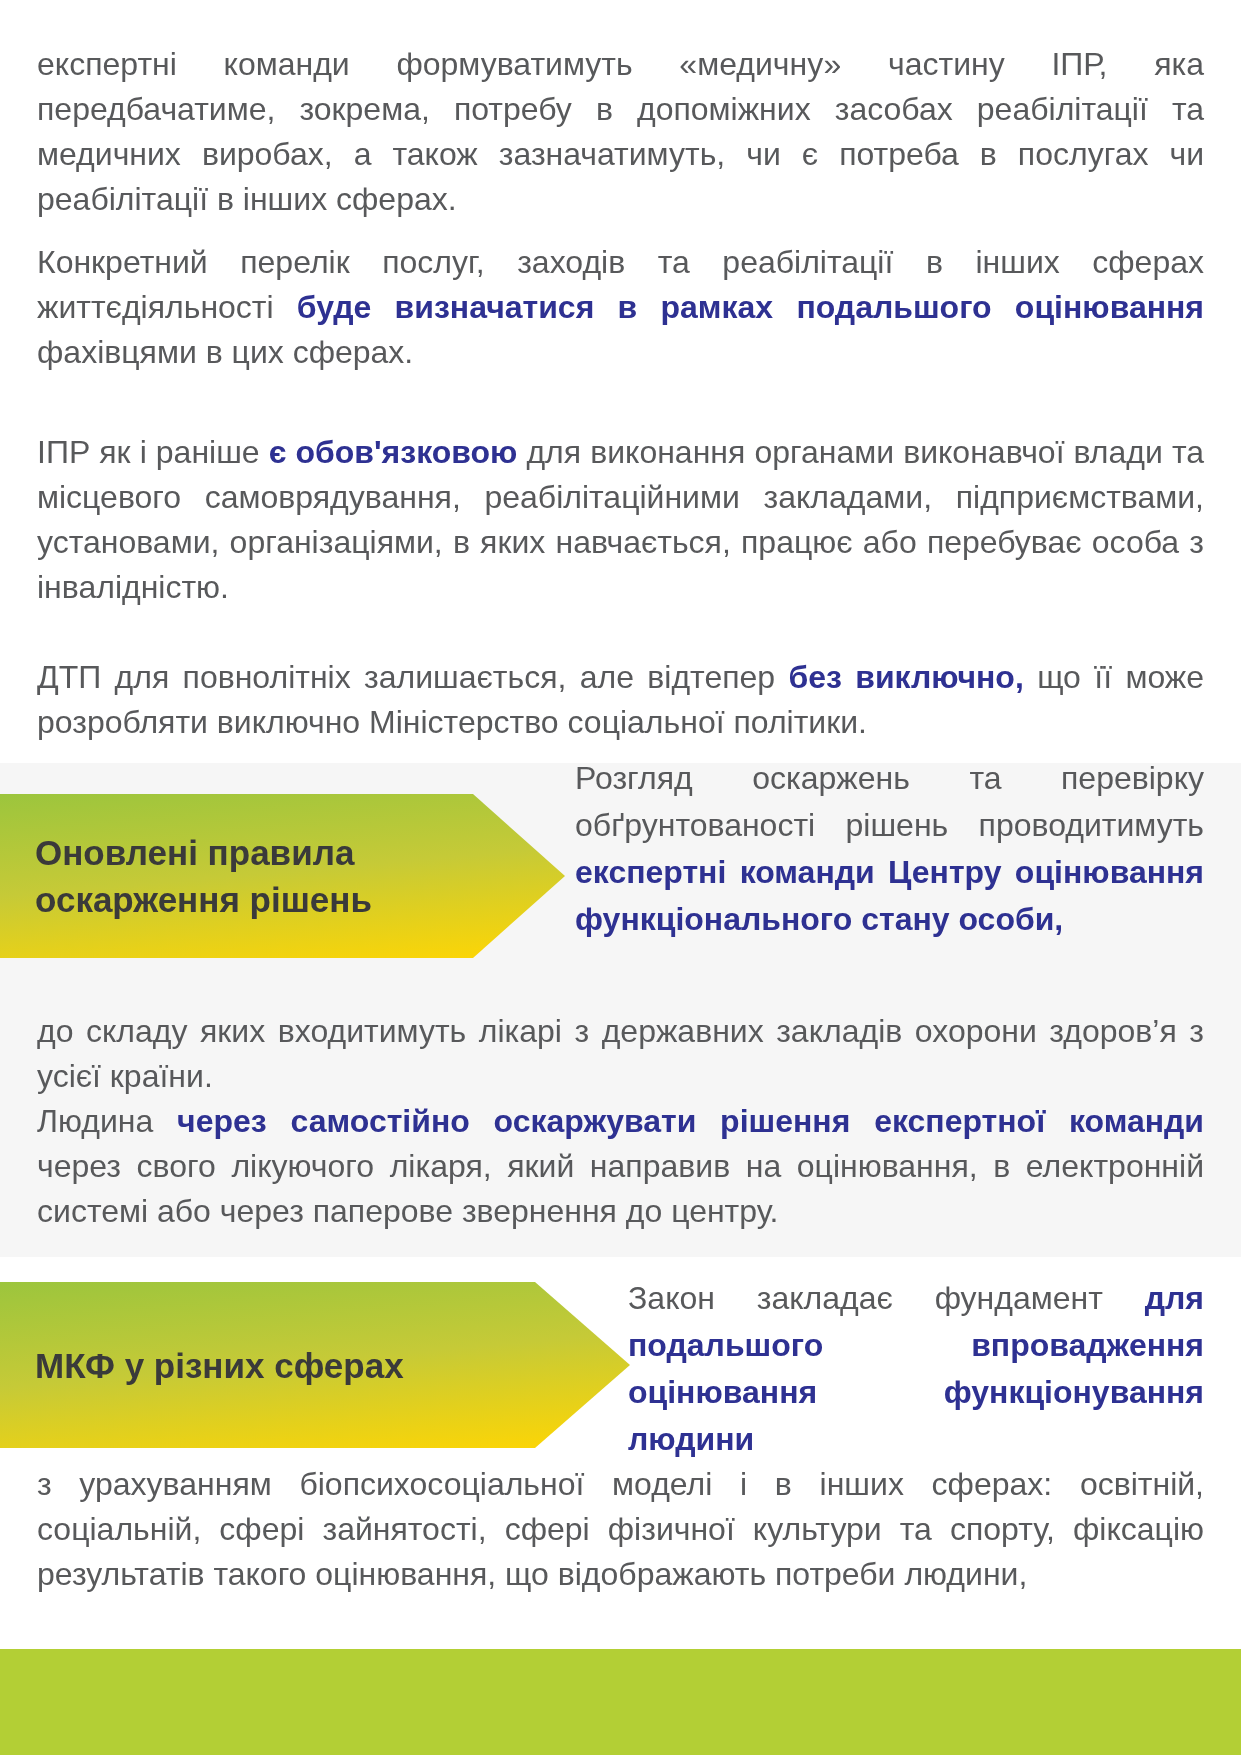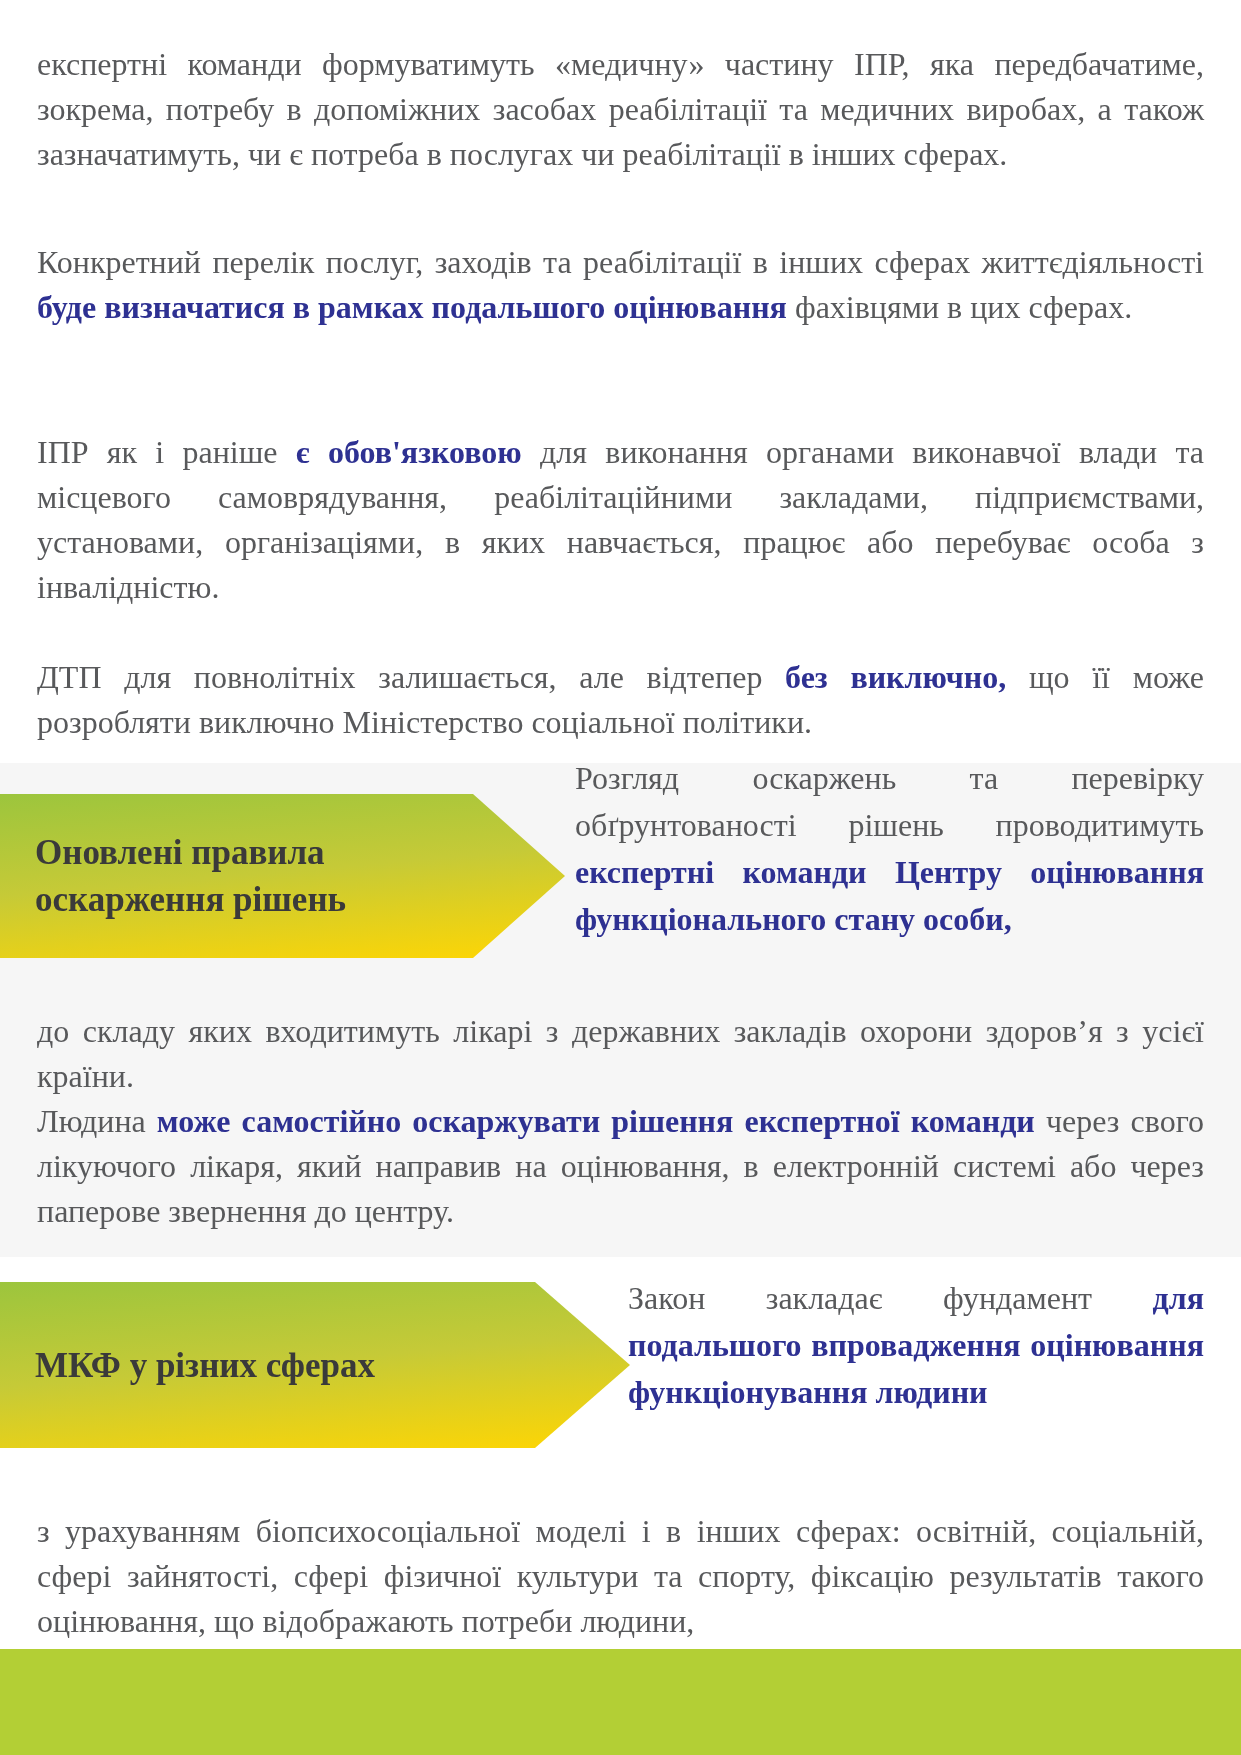--- a/index.html
+++ b/index.html
@@ -1,15 +1,15 @@
 <!DOCTYPE html>
 <html lang="uk"><head>
 <meta charset="utf-8">
 <style>
-  * { margin:0; padding:0; box-sizing:border-box;font-family:Liberation Serif, serif; }
+  * { margin:0; padding:0; box-sizing:border-box; }
   html,body { background:#ffffff; }
   .page {
     position:relative;
     width:1241px; height:1755px;
     background:#ffffff;
     overflow:hidden;
     font-family:"Liberation Sans", sans-serif;
   }
   
   .jtext {
@@ -52,21 +52,21 @@
   
   .side {
     position:absolute;
     font-size:32px; line-height:47px;
     color:#58595b; text-align:justify;
   }
   .side1 { left:575px; top:755px; width:629px; }
   .side2 { left:628px; top:1275px; width:576px; }
 
   .below1 { top:1009px; }
-  .pbottom { top:1462px;margin-top:47px; }
+  .pbottom { top:1462px; }
 
   .footer-bar {
     position:absolute; left:0; top:1649px;
     width:1241px; height:106px;
     background:#b3cf35;
   }
 </style>
 </head>
 <body>
 
@@ -84,21 +84,21 @@
 
   <div class="banner banner1">
     <div>Оновлені правила</div>
     <div>оскарження рішень</div>
   </div>
 
   <div class="side side1"><span>Розгляд оскаржень та перевірку обґрунтованості рішень проводитимуть </span><span class="accent">експертні команди Центру оцінювання функціонального стану особи,</span></div>
 
   <div class="jtext below1">
     <p><span>до складу яких входитимуть лікарі з державних закладів охорони здоров’я з усієї країни.</span></p>
-    <p><span>Людина </span><span class="accent">може самостійно оскаржувати рішення експертної команди</span><span> через свого лікуючого лікаря, який направив на оцінювання, в електронній системі або через паперове звернення до центру.</span></p>
+    <p><span>Людина </span><span class="accent">через самостійно оскаржувати рішення експертної команди</span><span> через свого лікуючого лікаря, який направив на оцінювання, в електронній системі або через паперове звернення до центру.</span></p>
   </div>
 
   <div class="banner banner2">
     <div>МКФ у різних сферах</div>
   </div>
 
   <div class="side side2"><span>Закон закладає фундамент </span><span class="accent">для подальшого впровадження оцінювання функціонування людини</span></div>
 
   <p class="jtext pbottom"><span>з урахуванням біопсихосоціальної моделі і в інших сферах: освітній, соціальній, сфері зайнятості, сфері фізичної культури та спорту, фіксацію результатів такого оцінювання, що відображають потреби людини,</span></p>
 

